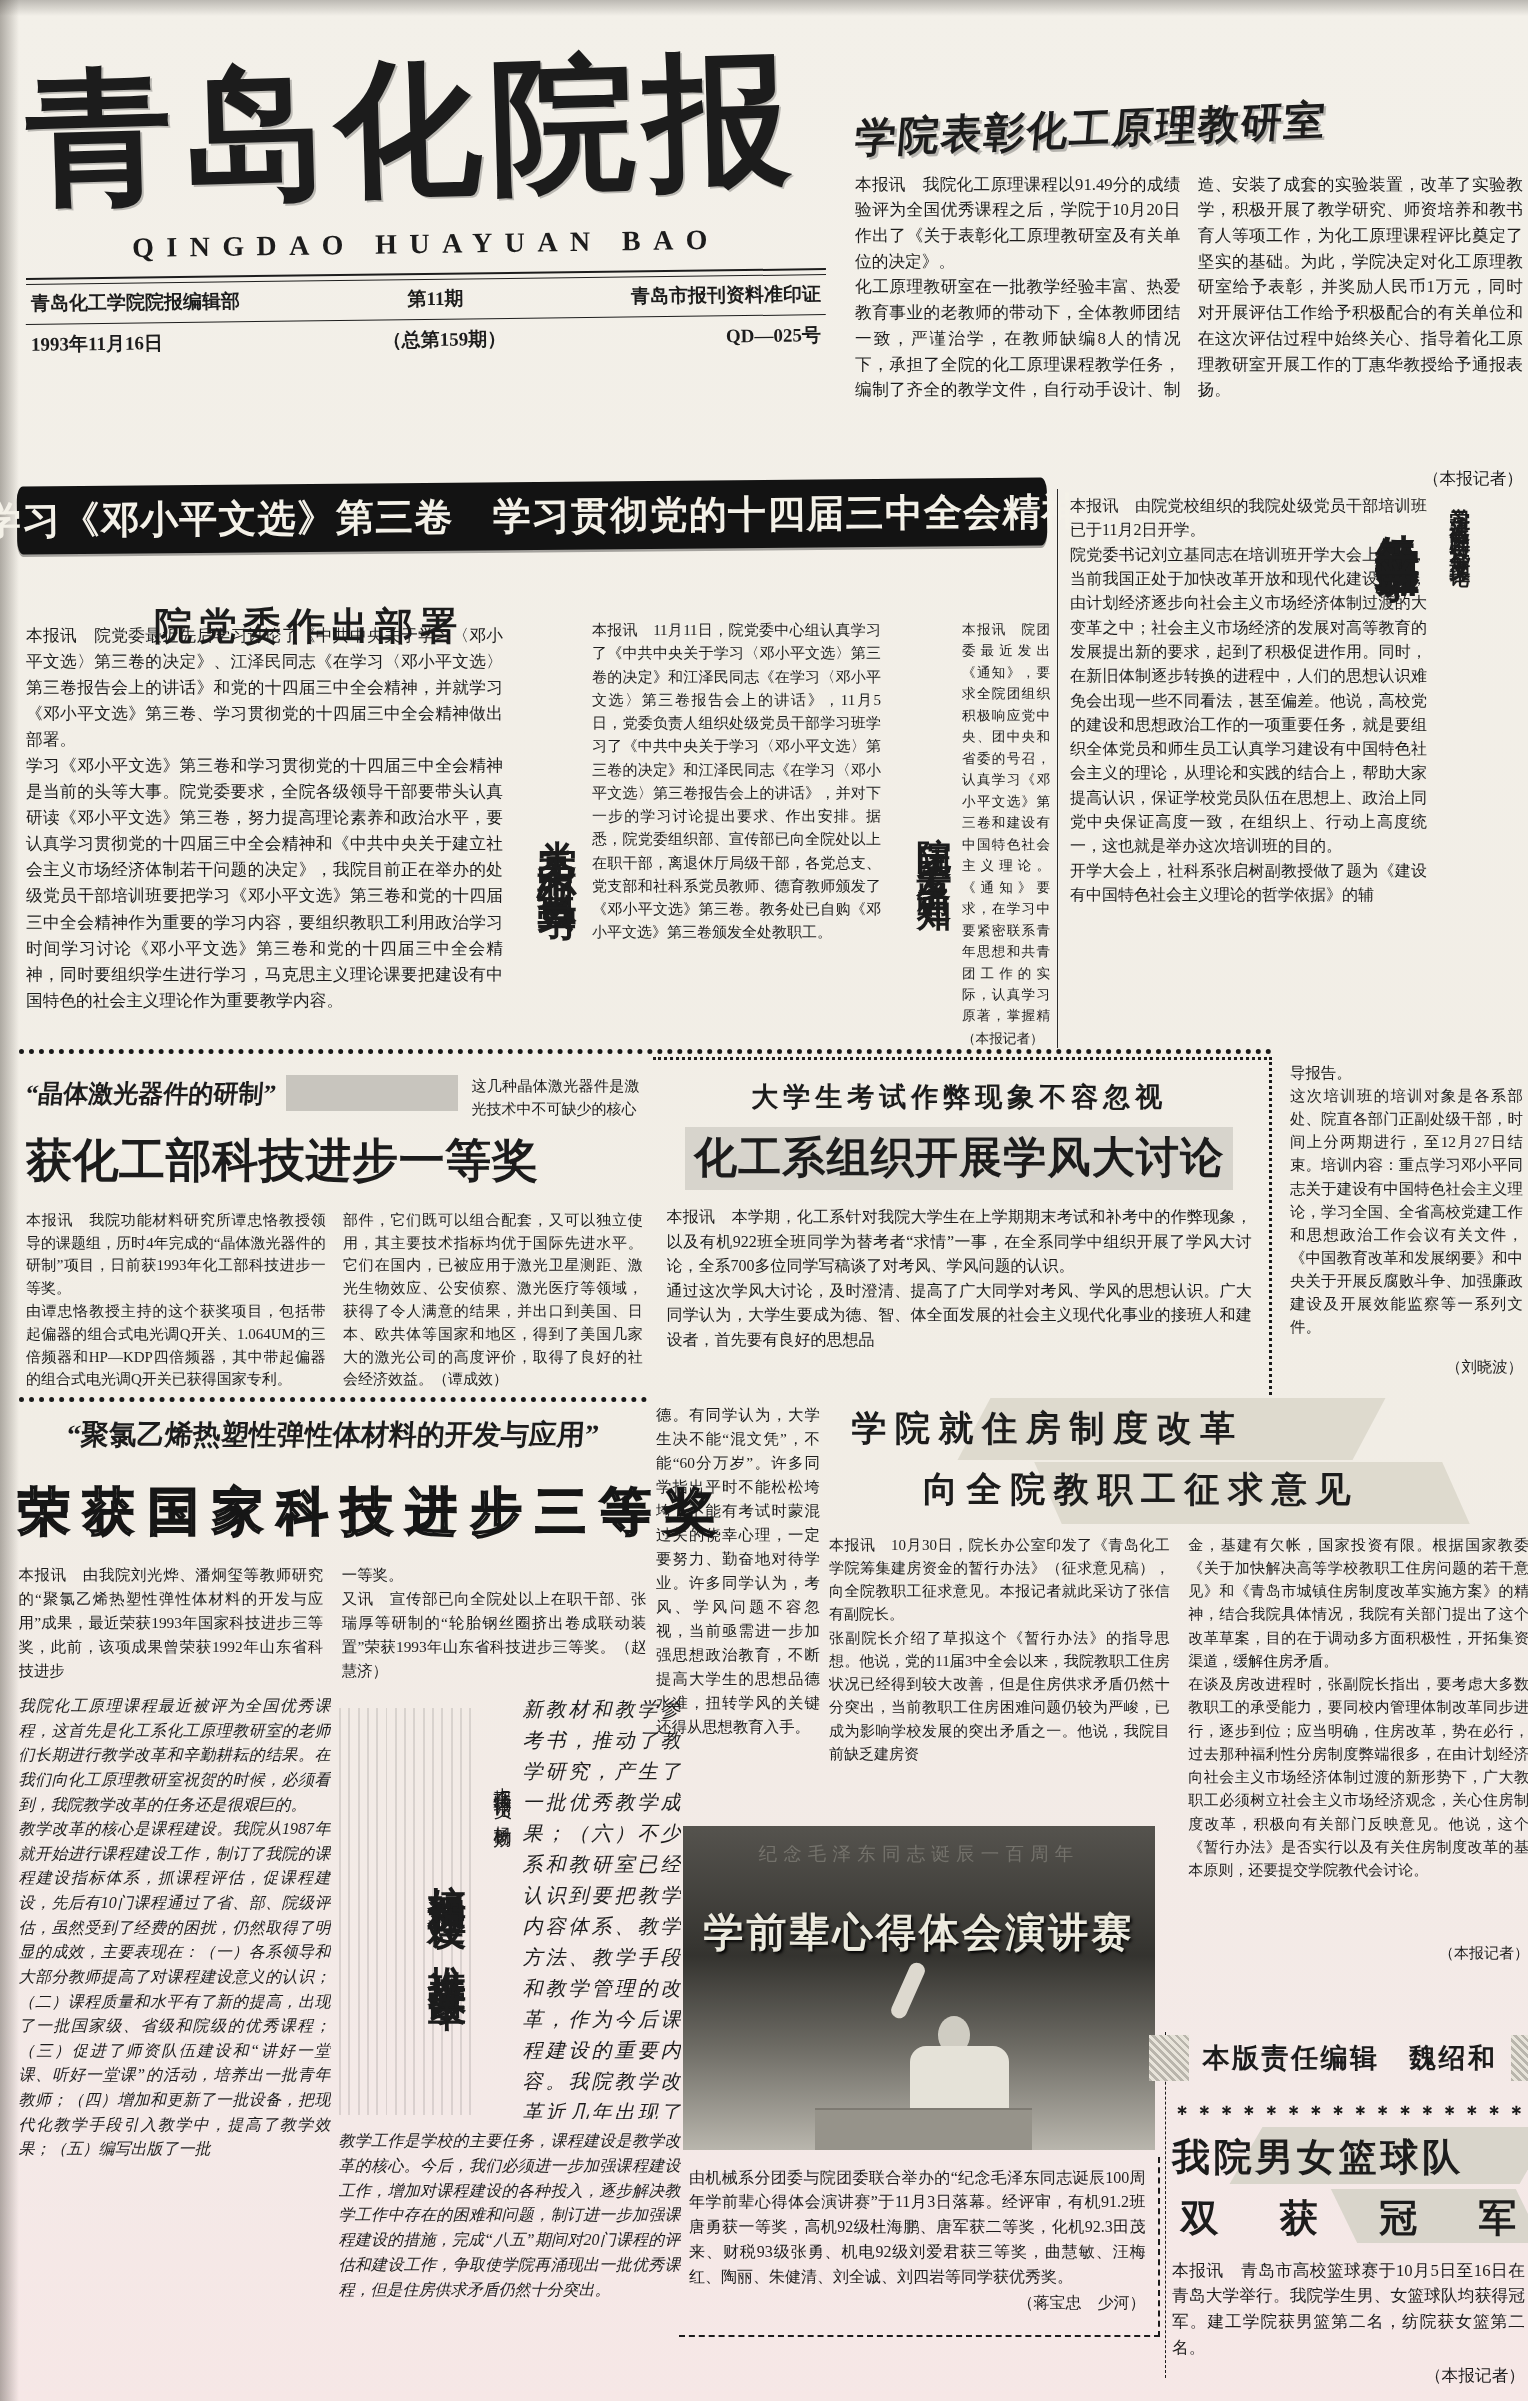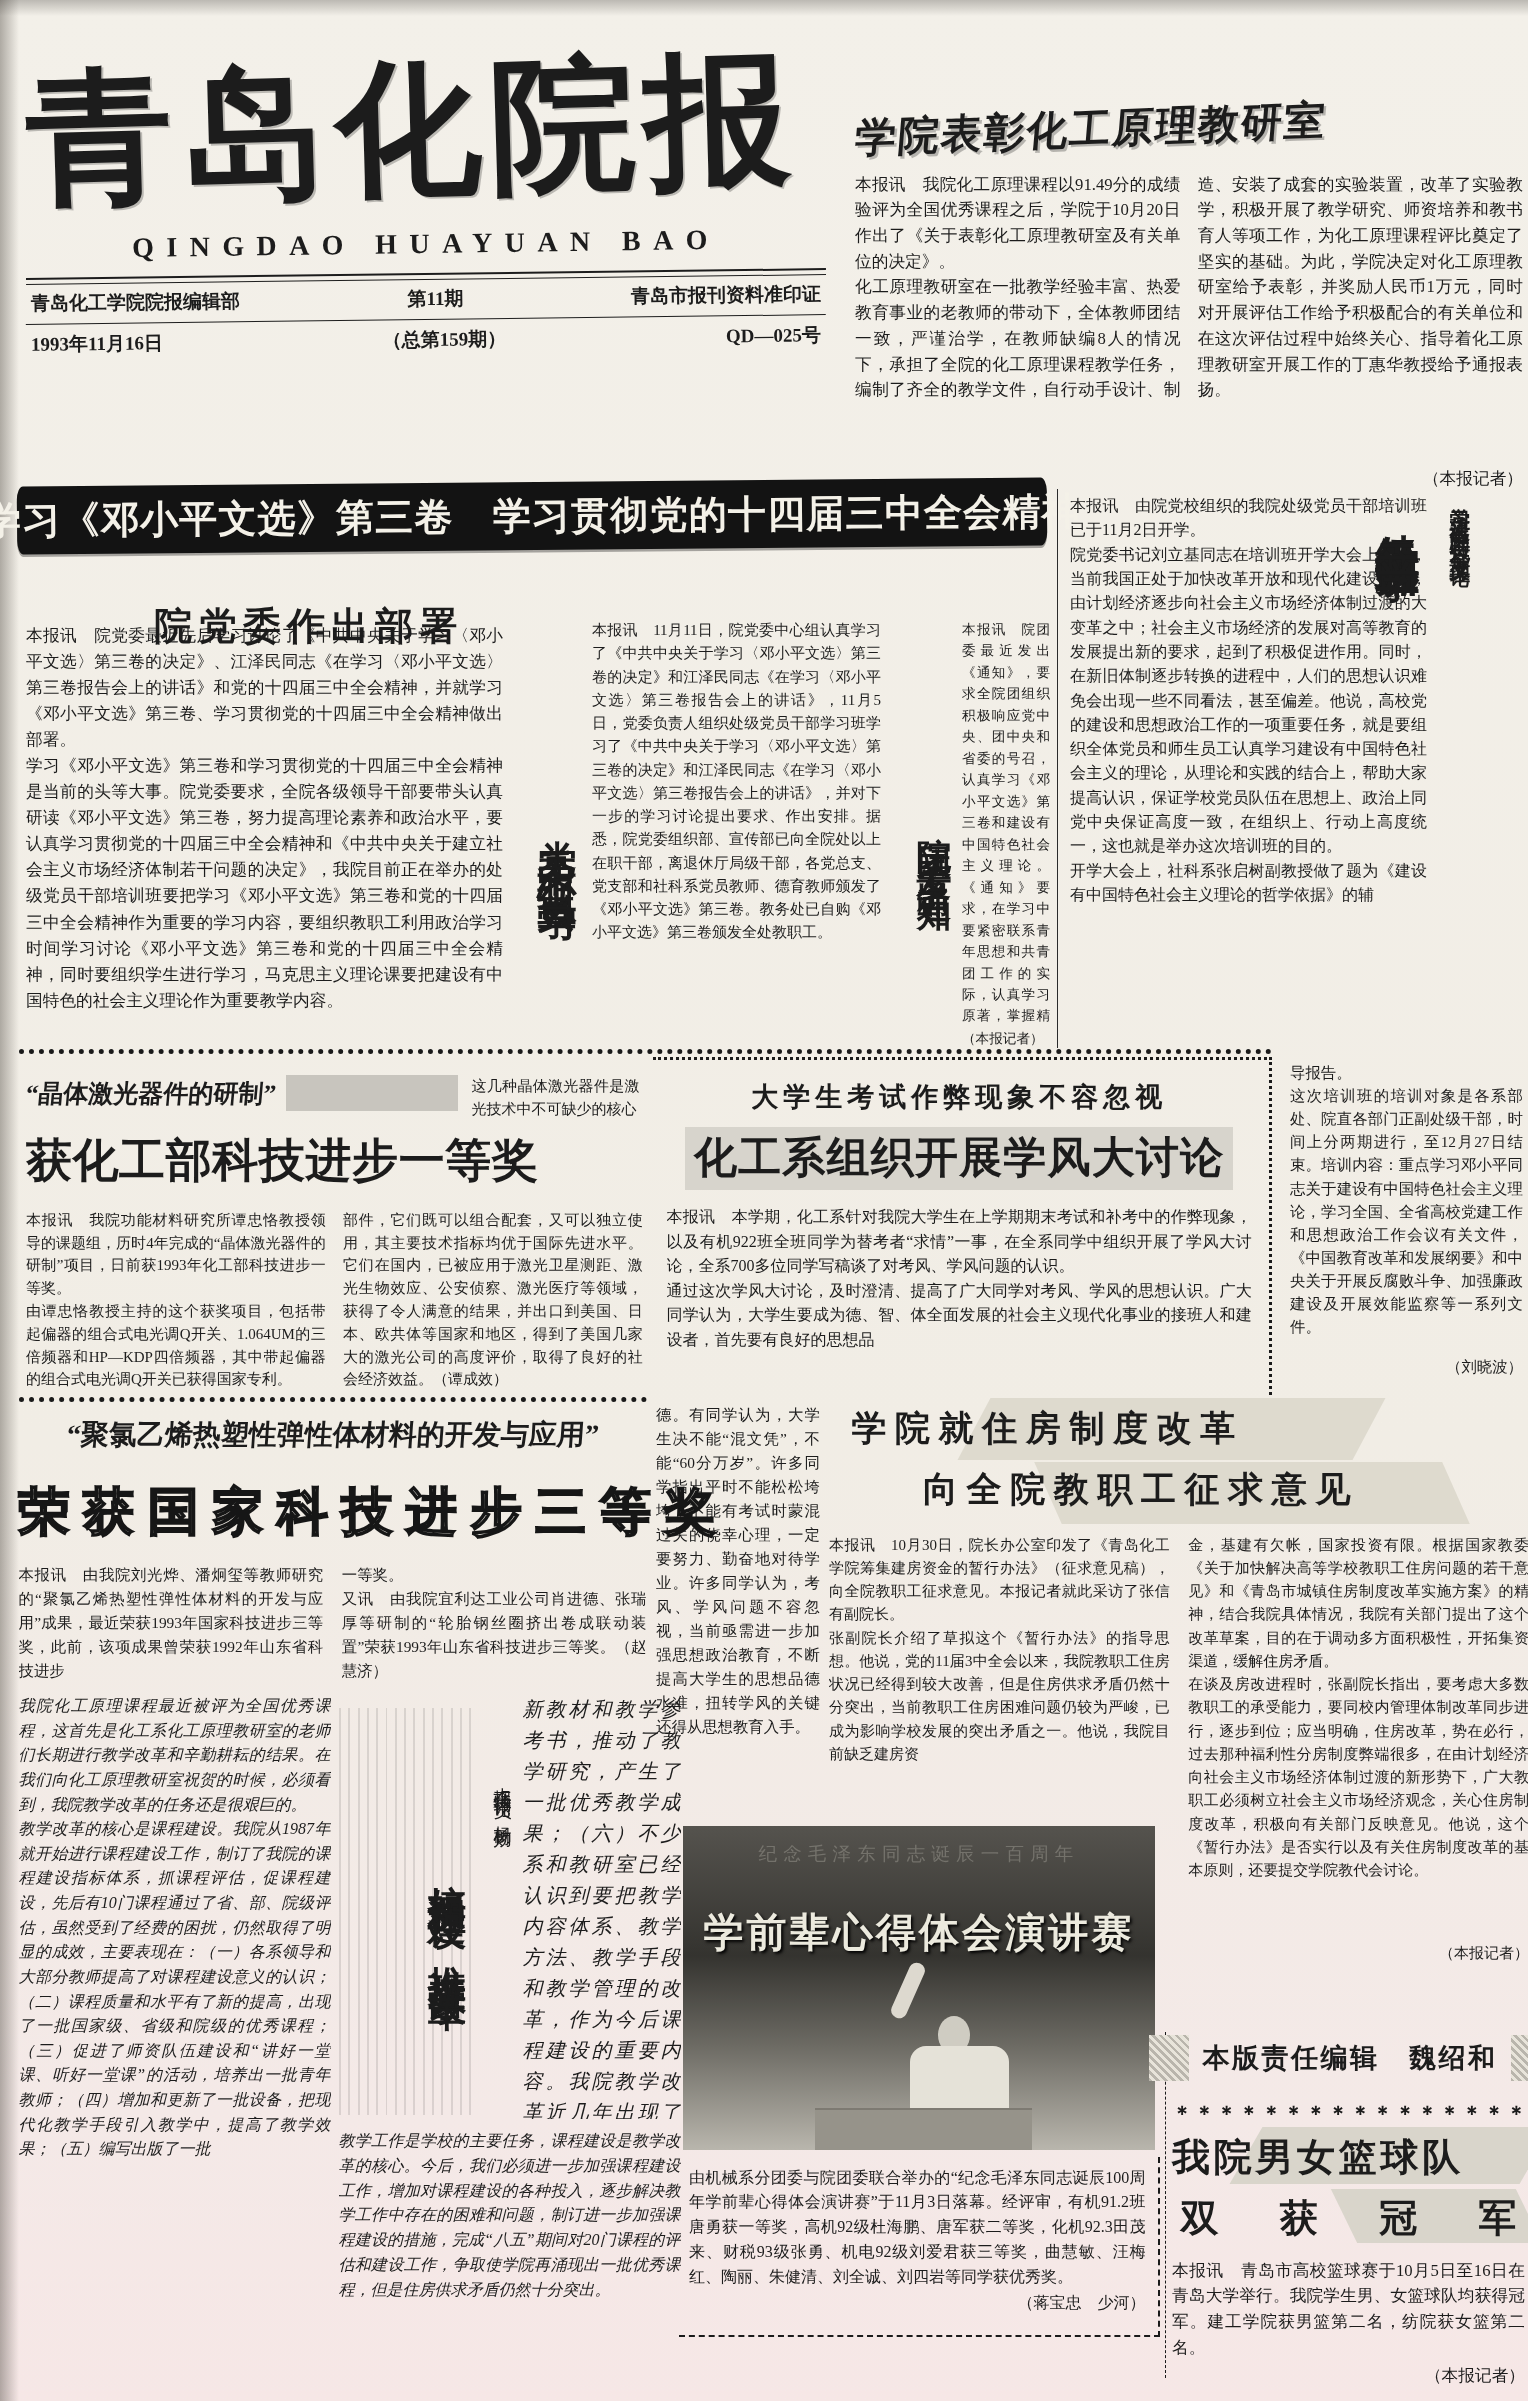--- a/index.html
+++ b/index.html
@@ -228,21 +228,21 @@
 记者站）</div>
   </div>
 
   <div class="abs" style="left:18.5px; top:1416px; width:628px; height:272px;">
     <div style="text-align:center; font-size:28px; font-weight:800; white-space:nowrap; transform:skewX(-4deg);">“聚氯乙烯热塑性弹性体材料的开发与应用”</div>
     <div style="text-align:center; margin-top:24px; font-size:51px; font-weight:800; letter-spacing:13.6px; white-space:nowrap;
                 color:#f3f0e9; -webkit-text-stroke:1.9px #161616; text-shadow:0 0 0.6px #161616;">荣获国家科技进步三等奖</div>
     <div style="display:flex; gap:18.5px; margin-top:16px;">
       <div class="body-text" style="flex:1; font-size:15.4px; line-height:1.55; height:148px; overflow:hidden;">本报讯　由我院刘光烨、潘炯玺等教师研究的“聚氯乙烯热塑性弹性体材料的开发与应用”成果，最近荣获1993年国家科技进步三等奖，此前，该项成果曾荣获1992年山东省科技进步</div>
       <div class="body-text" style="flex:1; font-size:15.4px; line-height:1.55; height:148px; overflow:hidden;">一等奖。
-又讯　由我院宜利达工业公司肖进德、张瑞厚等研制的“轮胎钢丝圈挤出卷成联动装置”荣获1993年山东省科技进步三等奖。（赵慧济）</div>
+又讯　宣传部已向全院处以上在职干部、张瑞厚等研制的“轮胎钢丝圈挤出卷成联动装置”荣获1993年山东省科技进步三等奖。（赵慧济）</div>
     </div>
   </div>
 
   <div class="abs housing">
     <div class="housing-h1">学院就住房制度改革</div>
     <div class="housing-h2">向全院教职工征求意见</div>
     <div class="housing-body">
       <div class="housing-col">本报讯　10月30日，院长办公室印发了《青岛化工学院筹集建房资金的暂行办法》（征求意见稿），向全院教职工征求意见。本报记者就此采访了张信有副院长。
 张副院长介绍了草拟这个《暂行办法》的指导思想。他说，党的11届3中全会以来，我院教职工住房状况已经得到较大改善，但是住房供求矛盾仍然十分突出，当前教职工住房困难问题仍较为严峻，已成为影响学校发展的突出矛盾之一。他说，我院目前缺乏建房资</div>
       <div style="flex:1;">

